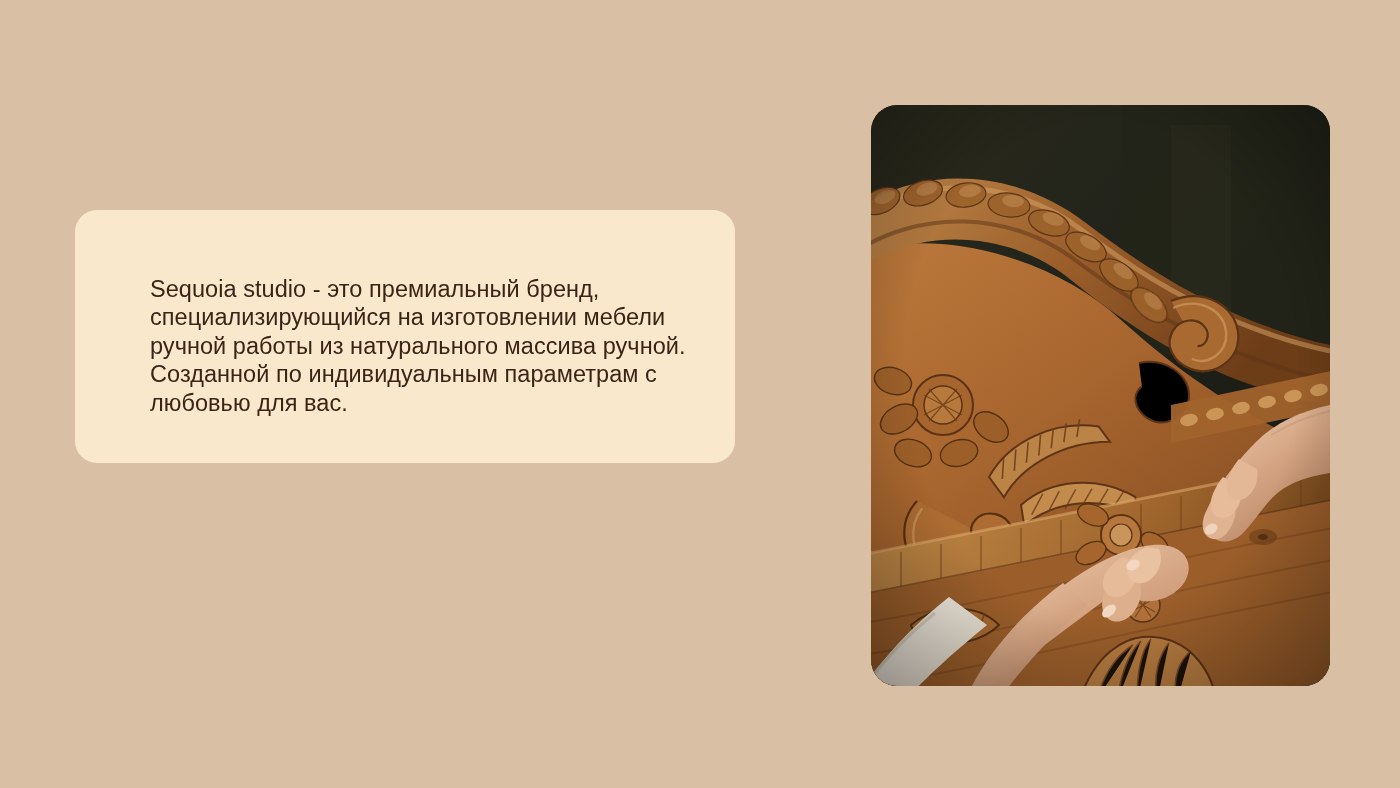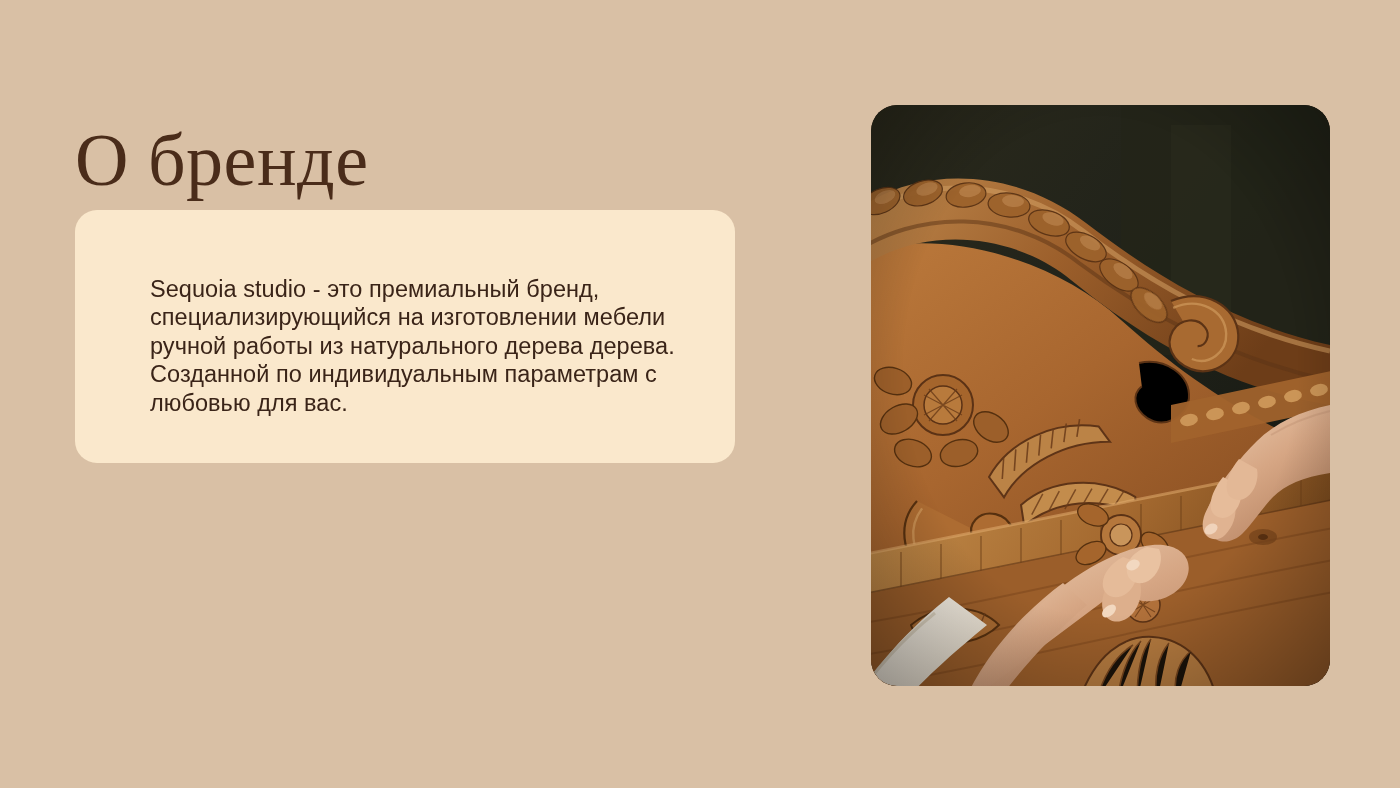--- a/index.html
+++ b/index.html
@@ -77,24 +77,23 @@
     display: block;
     width: 100%;
     height: 100%;
   }
 </style>
 </head>
 <body>
 
 <div id="slide">
 
-  <h1 id="page-title">О бренде</h1>
 
   <div id="about-card">
-    <p id="about-text">Sequoia studio - это премиальный бренд, специализирующийся на изготовлении мебели ручной работы из натурального дерева дерева.
+    <p id="about-text">Sequoia studio - это премиальный бренд, специализирующийся на изготовлении мебели ручной работы из натурального массива ручной.
 Созданной по индивидуальным параметрам с любовью для вас.</p>
   </div>
 
   <div id="photo-frame">
     <svg viewBox="0 0 459 581" preserveAspectRatio="xMidYMid slice">
       <defs>
         <linearGradient id="bgDark" x1="0" y1="0" x2="1" y2="1">
           <stop offset="0%" stop-color="#2b2a1c"></stop>
           <stop offset="45%" stop-color="#20221a"></stop>
           <stop offset="100%" stop-color="#14160f"></stop>

